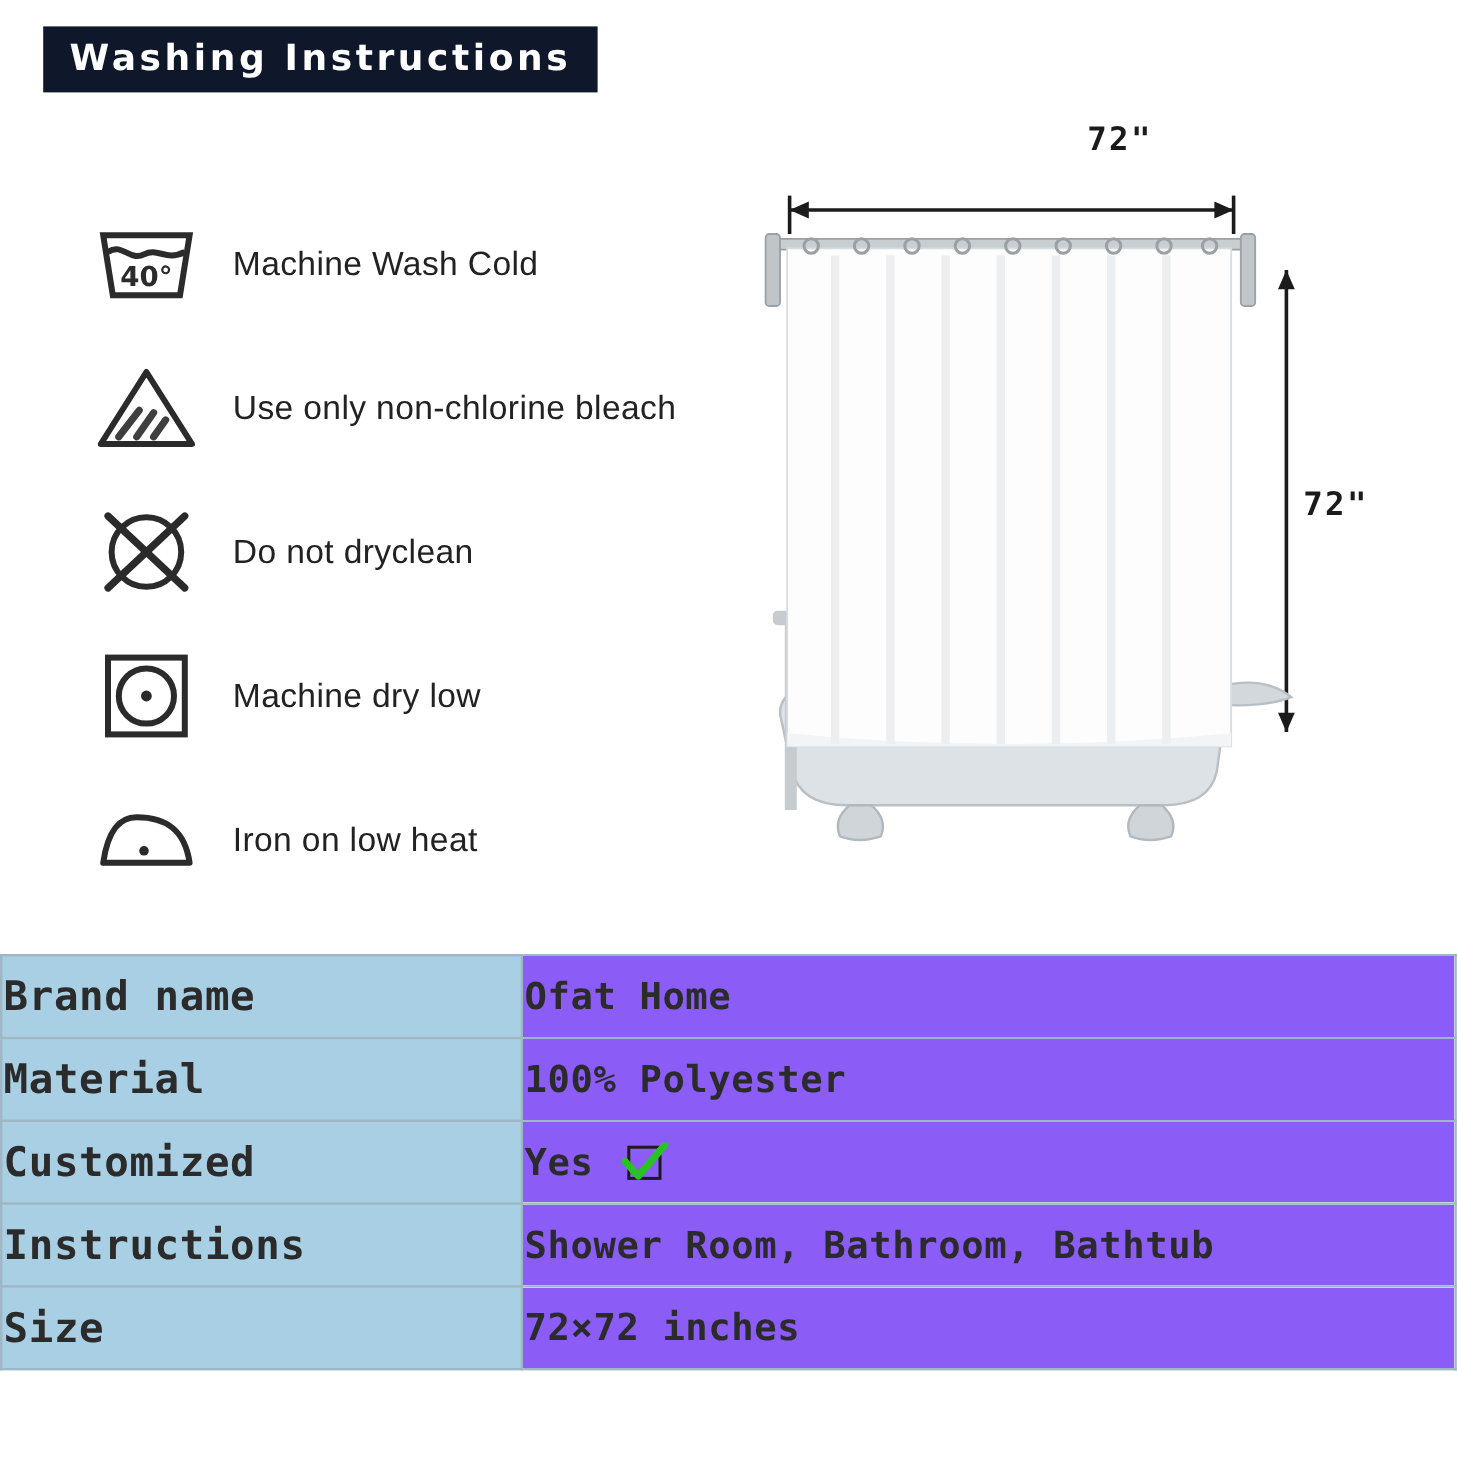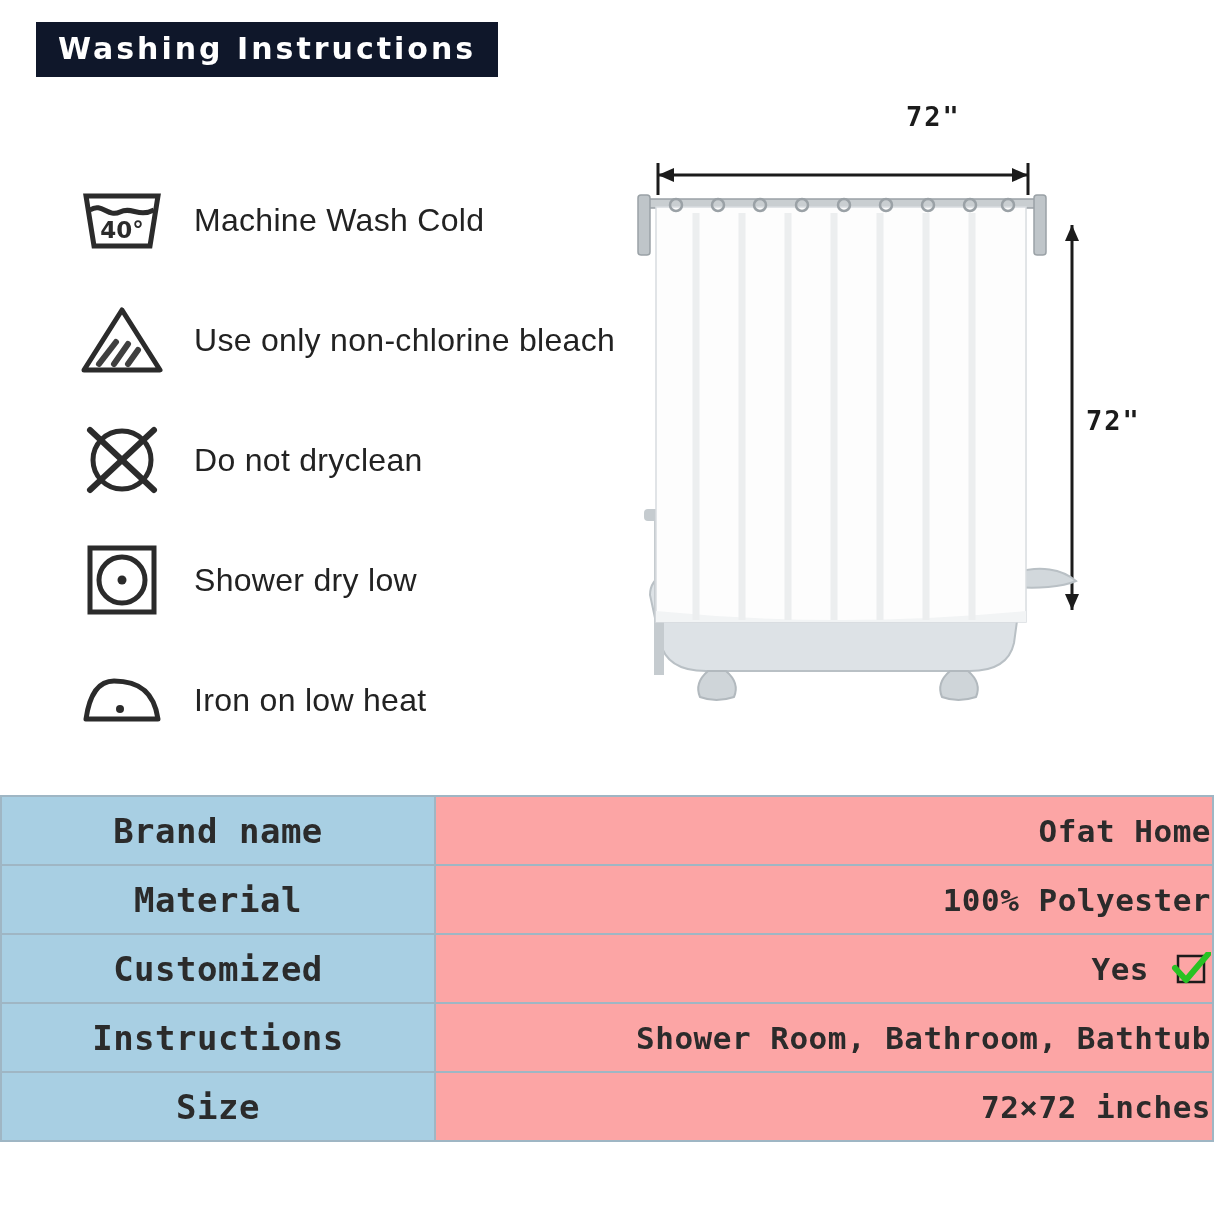--- a/index.html
+++ b/index.html
@@ -51,21 +51,21 @@
   }
   .care-icon {
     width: 96px;
     min-width: 96px;
     height: 80px;
     display: flex;
     align-items: center;
     justify-content: center;
   }
   .care-label {
-    font-size: 32px;
+    font-size: 28px;
     color: #222222;
     letter-spacing: 0.3px;
     font-family: "Liberation Sans", sans-serif;
     padding-left: 24px;
   }
 
   
   .product-area {
     position: absolute;
     left: 610px;
@@ -105,28 +105,27 @@
   .spec-table tr { height: 69px; }
   .spec-table td {
     border: 2px solid #9fb6c4;
     font-family: "DejaVu Sans Mono", monospace;
     font-weight: bold;
     color: #2b2b2b;
   }
   .spec-key {
     width: 430px;
     background: #a8cfe3;
-    text-align: center;
     font-size: 34px;
     letter-spacing: 0.5px;
     margin-top: 18px;
   }
   .spec-val {
-    background: #fca5a5;
-    text-align: right;
+    background: #8b5cf6;
+    text-align: left;
     font-size: 31px;
     letter-spacing: 0.5px;
     position: relative;
   }
   .val-wrap {
     display: inline-flex;
     align-items: center;
     justify-content: center;
     gap: 22px;
   }
@@ -181,21 +180,21 @@
     </div>
 
     <div class="care-row">
       <div class="care-icon">
         <svg width="92" height="80" viewBox="0 0 92 80">
           <rect x="14" y="8" width="64" height="64" fill="none" stroke="#2b2b2b" stroke-width="5"></rect>
           <circle cx="46" cy="40" r="23" fill="none" stroke="#2b2b2b" stroke-width="5"></circle>
           <circle cx="46" cy="40" r="4.5" fill="#2b2b2b"></circle>
         </svg>
       </div>
-      <div class="care-label">Shower dry low</div>
+      <div class="care-label">Machine dry low</div>
     </div>
 
     <div class="care-row">
       <div class="care-icon">
         <svg width="96" height="62" viewBox="0 0 96 62">
           <path d="M12 50 H84 C80 22, 64 12, 40 12 C26 12, 16 22, 12 50 Z" fill="none" stroke="#2b2b2b" stroke-width="5" stroke-linejoin="round"></path>
           <circle cx="46" cy="40" r="4" fill="#2b2b2b"></circle>
         </svg>
       </div>
       <div class="care-label">Iron on low heat</div>

